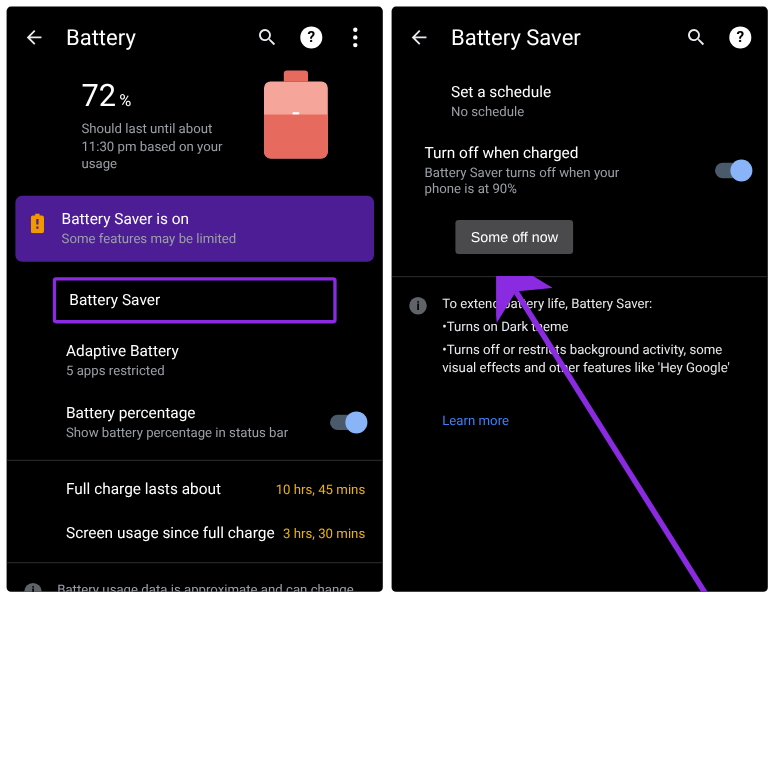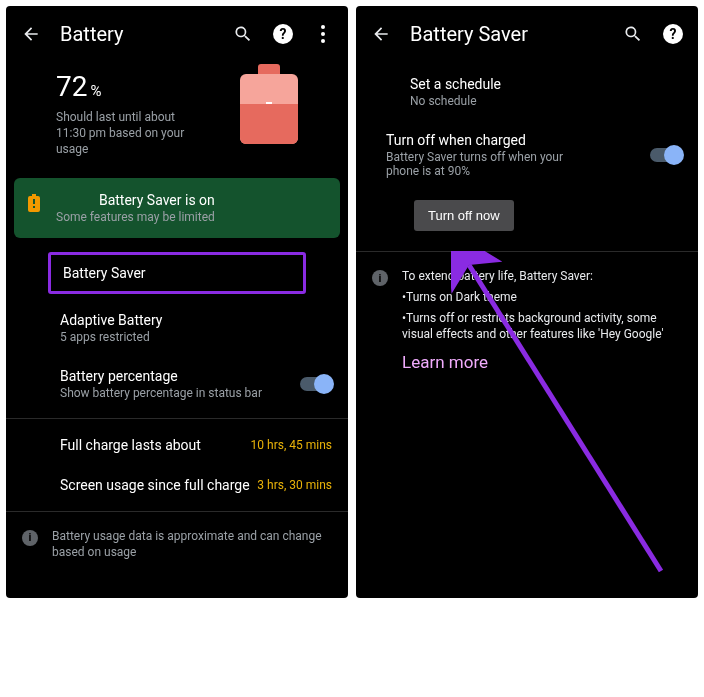--- a/index.html
+++ b/index.html
@@ -9,21 +9,21 @@
     width: 704px;
     height: 697px;
     display: flex;
     gap: 8px;
     padding: 6px;
   }
   .phone {
     background: #000;
     color: #e8eaed;
     width: 346px;
-    height: 592px;
+    height: 532px;
     border-radius: 4px;
     overflow: hidden;
     position: relative;
     font-size: 13px;
   }
   .topbar {
     display: flex;
     align-items: center;
     padding: 16px 14px 10px 14px;
     gap: 18px;
@@ -36,40 +36,40 @@
   }
   .icon-btn { width: 22px; height: 22px; display: flex; align-items: center; justify-content: center; cursor: pointer; }
   .icon-btn svg { width: 20px; height: 20px; fill: #e8eaed; }
   .help-circle {
     width: 20px; height: 20px; border-radius: 50%; background: #fff; color: #000;
     font-weight: 700; font-size: 14px; display: flex; align-items: center; justify-content: center;
   }
   .dots { display: flex; flex-direction: column; gap: 3px; }
   .dots span { width: 4px; height: 4px; background: #fff; border-radius: 50%; }
 
-  .hero { padding: 14px 50px 20px 50px; display: flex; align-items: flex-start; }
+  .hero { padding: 14px 50px 20px 68px; display: flex; align-items: flex-start; }
   .hero-text { flex: 1; }
   .pct { font-size: 28px; font-weight: 400; color: #fff; }
   .pct-sign { font-size: 15px; margin-left: 3px; }
   .hero-sub { font-size: 12px; color: #9aa0a6; margin-top: 6px; line-height: 1.35; max-width: 150px; }
 
   .battery-illus { width: 58px; height: 80px; position: relative; margin-left: 8px; margin-top: -6px; }
   .battery-cap { width: 22px; height: 10px; background: #e66a5e; border-radius: 3px 3px 0 0; margin: 0 auto; }
   .battery-body { width: 58px; height: 70px; background: #f6a59b; border-radius: 6px; position: relative; }
   .battery-body::after {
     content: ""; position: absolute; bottom: 0; left: 0; right: 0; height: 40px;
     background: #e66a5e; border-radius: 0 0 6px 6px;
   }
   .plus-h, .plus-v { position: absolute; background: #fff; left: 50%; top: 58%; transform: translate(-50%,-50%); }
   .plus-h { width: 26px; height: 6px; }
   .plus-v { width: 6px; height: 26px; }
 
   .banner {
-    background: #14532d; margin: 0 8px; border-radius: 6px; padding: 14px 14px 14px 14px;
-    display: flex; align-items: flex-start; gap: 16px; text-align: right;
+    background: #4c1d95; margin: 0 8px; border-radius: 6px; padding: 14px 14px 14px 14px;
+    display: flex; align-items: flex-start; gap: 16px;
   }
   .banner-icon { color: #f29900; font-size: 15px; margin-top: 2px; }
   .banner-title { font-size: 14px; color: #fff; }
   .banner-sub { font-size: 12px; color: #9aa0a6; margin-top: 2px; }
 
   .row { padding: 12px 16px 12px 54px; position: relative; }
   .row-title { font-size: 14px; color: #fff; }
   .row-sub { font-size: 12px; color: #9aa0a6; margin-top: 2px; }
   .row .right { position: absolute; right: 16px; top: 50%; transform: translateY(-50%); font-size: 12px; color: #eab308; }
 
@@ -92,21 +92,21 @@
     font-size: 11px; font-weight: 700; display: flex; align-items: center; justify-content: center; flex-shrink: 0; margin-top: 2px;
   }
   .info-text { font-size: 12px; color: #9aa0a6; line-height: 1.4; }
   .info-text .white { color: #e8eaed; display: block; margin-bottom: 4px; }
 
   .chip-btn {
     background: #4a4a4c; color: #fff; border: none; border-radius: 3px;
     padding: 8px 14px; font-size: 13px; margin: 10px 0 14px 16px; cursor: pointer;
   }
 
-  .link { color: #f0abfc; font-size: 17px; margin-top: 4px; display: inline-block; }
+  .link { color: #3b82f6; font-size: 12px; margin-top: 27px; display: inline-block; }
 
   .arrow-svg { position: absolute; pointer-events: none; }
 </style>
 </head>
 <body>
 
 <div class="phone">
   <div class="topbar">
     <div class="icon-btn">
       <svg viewBox="0 0 24 24">
@@ -220,21 +220,21 @@
   </div>
 
   <div class="row" style="padding-left:30px;">
     <div class="row-title">Turn off when charged</div>
     <div class="row-sub" style="max-width:210px">Battery Saver turns off when your phone is at 90%</div>
     <div class="toggle">
         <div class="knob"></div>
       </div>
   </div>
 
-  <button class="chip-btn" style="margin-left:58px">Turn off now</button>
+  <button class="chip-btn" style="margin-left:58px">Some off now</button>
 
   <div class="divider"></div>
 
   <div class="info-row" style="padding-left:16px">
     <div class="info-icon">i</div>
     <div class="info-text">
       <span class="white">To extend battery life, Battery Saver:</span>
       <span class="white">•Turns on Dark theme</span>
       <span class="white">•Turns off or restricts background activity, some visual effects and other features like 'Hey Google'</span>
       <a class="link">Learn more</a>

